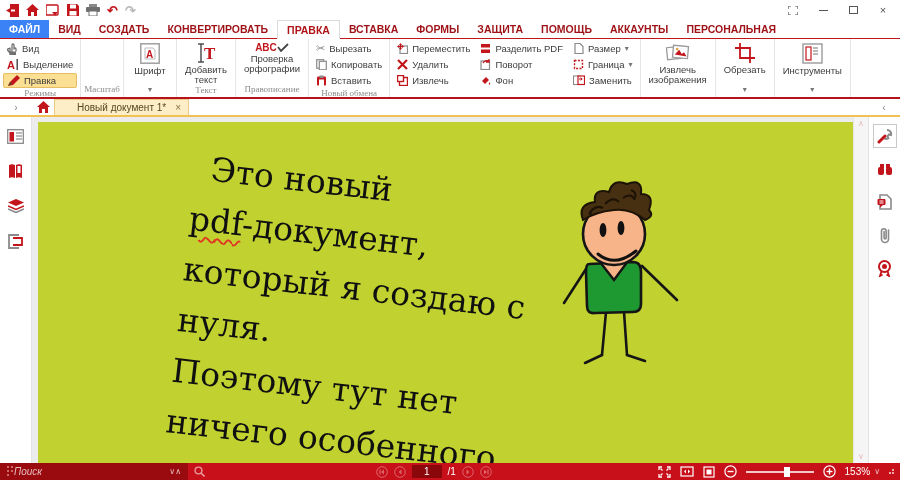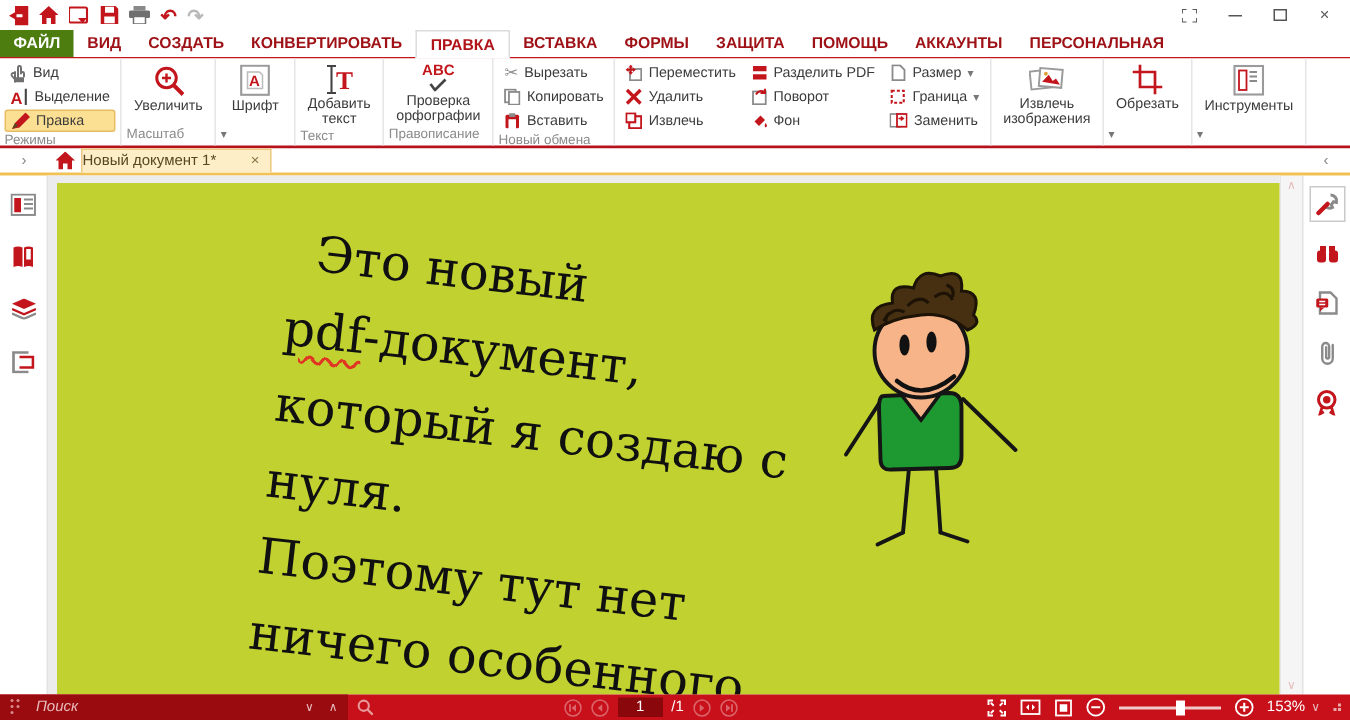--- a/index.html
+++ b/index.html
@@ -16,63 +16,63 @@
   .title-center { position:absolute; left:0; right:0; text-align:center; font-size:10px; color:#444; }
   .title-center span { padding:0 10px; }
   .wincontrols { margin-left:auto; display:flex; align-items:center; gap:4px; z-index:2; }
   .winbtn { width:26px; height:16px; display:flex; align-items:center; justify-content:center; color:#555; font-size:11px; }
   .restore-box { width:9px; height:8px; border:1px solid #555; }
   .min-dash { width:9px; height:1px; background:#555; display:inline-block; }
 
   
   .menubar { height:19px; background:#fff; border-bottom:1px solid #c3161c; display:flex; align-items:stretch; font-size:10.5px; font-weight:bold; color:#9e1116; position:relative; }
   .menutab { display:flex; align-items:center; padding:0 9px; cursor:default; }
-  .menutab.file { background:#4d7c0f; color:#fff; }
+  .menutab.file { background:#3b82f6; color:#fff; }
   .menutab.active { background:#fff; color:#b01419; border:1px solid #dcdcdc; border-bottom:1px solid #fff; margin-bottom:-1px; }
 
   
   .ribbon { height:60px; background:#fff; border-bottom:2px solid #b5121b; display:flex; position:relative; }
   .rgroup { display:flex; flex-direction:column; border-right:1px solid #e6e6e6; padding:2px 3px 0 3px; }
   .rgroup-body { flex:1; display:flex; align-items:flex-start; }
-  .rgroup-label { height:13px; font-size:9px; color:#8b8b8b; line-height:11px; }
+  .rgroup-label { height:13px; text-align:center; font-size:9px; color:#8b8b8b; line-height:11px;font-family:Liberation Serif, serif; }
   .stackcol { display:flex; flex-direction:column; justify-content:flex-start; gap:1px; }
   .smallbtn { display:flex; align-items:center; gap:4px; font-size:9.5px; color:#3c3c3c; padding:1px 4px; height:15px; white-space:nowrap; border-radius:2px; }
   .smallbtn.hl { background:#fbdf92; border:1px solid #e6bd62; }
   .bigbtn { display:flex; flex-direction:column; align-items:center; justify-content:flex-start; gap:2px; padding:2px 5px 0; font-size:9.5px; color:#3c3c3c; text-align:center; line-height:10px; min-width:46px; }
   .bigbtn .cap { white-space:pre-line; }
   .chev { font-size:8px; color:#777; line-height:8px; }
   .pagescols { display:flex; gap:2px; }
 
   
   .tabbar { height:18px; background:#fff; border-bottom:2px solid #f2c153; display:flex; align-items:flex-end; position:relative; }
   .railtoggle { width:32px; text-align:center; font-size:10px; color:#888; align-self:center; }
   .railtoggle.right { position:absolute; right:0; }
   .hometab { width:22px; align-self:center; display:flex; justify-content:center; }
-  .doctab { background:#fdeec8; border:1px solid #edca83; border-bottom:none; padding:2px 7px 2px 0; font-size:10px; color:#574722; display:flex; align-items:center; gap:23px; }
+  .doctab { background:#fdeec8; border:1px solid #edca83; border-bottom:none; padding:2px 7px 2px 22px; font-size:10px; color:#574722; display:flex; align-items:center; gap:9px; }
   .doctab .x { color:#8a7343; font-size:10px; }
 
   
   .canvas { height:346px; display:flex; background:#fff; }
   .rail { width:32px; display:flex; flex-direction:column; align-items:center; padding-top:7px; gap:11px; background:#fff; }
   .rail.left { border-right:1px solid #e3e3e3; }
   .rail.right { border-left:1px solid #e3e3e3; gap:9px; }
   .railitem { width:24px; height:24px; display:flex; align-items:center; justify-content:center; }
   .railitem.sel { background:#fff; border:1px solid #c9c9c9; }
   .pagearea { flex:1; position:relative; background:#ececec; }
   .page { position:absolute; left:6px; top:5px; right:0; bottom:0; background:#c1d230; overflow:hidden; }
   .vscroll { width:15px; background:#f5f5f5; border-left:1px solid #e6e6e6; display:flex; flex-direction:column; justify-content:space-between; align-items:center; padding:2px 0; color:#999; font-size:8px; }
 
   .doc-text { position:absolute; left:160px; top:20px; transform:rotate(6.5deg); transform-origin:0 0; font-family:"DejaVu Serif","Liberation Serif",serif; font-size:33px; line-height:51px; color:#101010; white-space:nowrap; }
   .doc-text .ind { text-indent:16px; }
   .missp { text-decoration:underline; text-decoration-style:wavy; text-decoration-color:#e03522; text-decoration-thickness:2px; text-underline-offset:5px; }
   .figure { position:absolute; left:523px; top:50px; }
 
   
   .statusbar { height:17px; background:#c8101a; display:flex; align-items:center; color:#f3d2d2; font-size:10px; position:relative; }
-  .searchseg { width:232px; align-self:stretch; background:#9a0b10; display:flex; align-items:center; gap:10px; padding:0 7px; }
+  .searchseg { width:188px; align-self:stretch; background:#9a0b10; display:flex; align-items:center; gap:0; padding:0 7px; }
   .gripdots { display:grid; grid-template-columns:repeat(2,3px); grid-auto-rows:3px; gap:1px; }
   .gripdots i { width:2px; height:2px; background:#d98b8b; border-radius:50%; }
   .searchph { flex:1; font-style:italic; color:#e7bcbc; }
   .tinych { font-size:8px; color:#e7bcbc; }
   .navcluster { position:absolute; left:376px; display:flex; align-items:center; gap:6px; }
   .navarrow { opacity:.35; }
   .pagebox { background:#8a070c; padding:1px 12px; color:#fff; }
   .rightcluster { margin-left:auto; display:flex; align-items:center; gap:9px; padding-right:4px; }
   .slider { width:68px; height:2px; background:#f0caca; position:relative; }
   .slider .knob { position:absolute; left:56%; top:-4px; width:6px; height:10px; background:#fff; }
@@ -178,29 +178,20 @@
             </svg>
         <span>Правка</span>
       </div>
     </div>
       </div>
     <div class="rgroup-label">Режимы</div>
   </div>
 
   <div class="rgroup">
     <div class="rgroup-body">
-      <div class="bigbtn">
-        <svg width="21" height="21" viewBox="0 0 21 21">
-            <circle cx="9" cy="9" r="6.5" fill="none" stroke="#c3161c" stroke-width="2"></circle>
-            <line x1="14" y1="14" x2="20" y2="20" stroke="#c3161c" stroke-width="2.6"></line>
-            <line x1="6" y1="9" x2="12" y2="9" stroke="#c3161c" stroke-width="1.6"></line>
-            <line x1="9" y1="6" x2="9" y2="12" stroke="#c3161c" stroke-width="1.6"></line>
-          </svg>
-        <span class="cap">Увеличить</span>
-      </div>
     </div>
     <div class="rgroup-label">Масштаб</div>
   </div>
 
   <div class="rgroup">
     <div class="rgroup-body">
       <div class="bigbtn">
         <svg width="20" height="21" viewBox="0 0 20 21">
             <rect x="0.8" y="0.8" width="18.4" height="19.4" fill="#fff" stroke="#9a9a9a" stroke-width="1.4"></rect>
             <path d="M5 5 H13 L15 7 V16 H5 Z" fill="none" stroke="#bbb" stroke-width="1"></path>
@@ -224,21 +215,21 @@
         <span class="cap">Добавить
 текст</span>
       </div>
     </div>
     <div class="rgroup-label">Текст</div>
   </div>
 
   <div class="rgroup">
     <div class="rgroup-body">
       <div class="bigbtn">
-        <span style="display:flex;flex-direction:column;align-items:center;line-height:9px;">
+        <span style="display:flex;flex-direction:row;align-items:center;line-height:9px;">
           <b style="color:#c3161c;font-size:10px;">ABC</b>
           <svg width="12" height="9" viewBox="0 0 12 9">
               <path d="M1 4 L4 8 L11 1" fill="none" stroke="#444" stroke-width="1.8"></path>
             </svg>
         </span>
         <span class="cap">Проверка
 орфографии</span>
       </div>
     </div>
     <div class="rgroup-label">Правописание</div>

